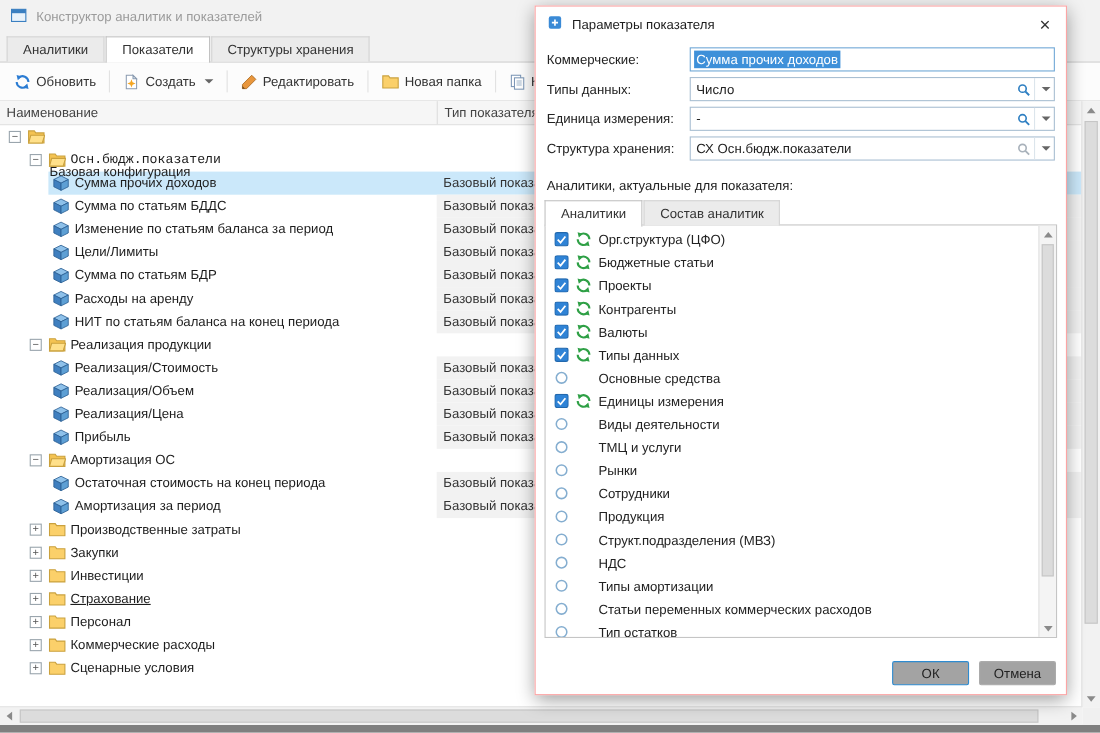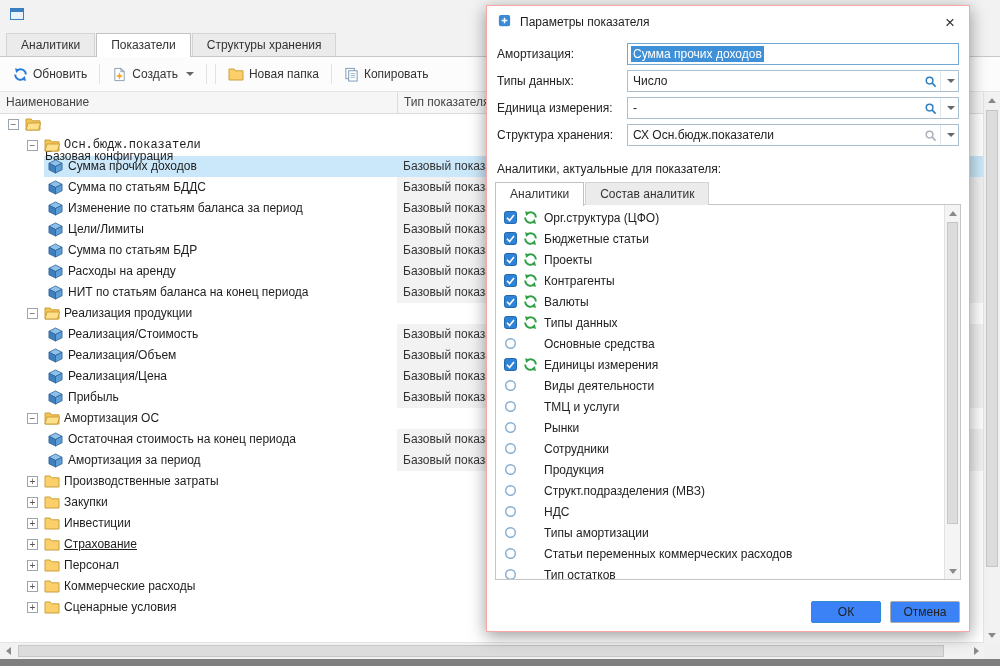--- a/index.html
+++ b/index.html
@@ -61,34 +61,35 @@
   .dlg-tabbar{display:flex;align-items:flex-end;margin:4px 0 0 8px;border-bottom:none;position:relative;z-index:2;}
   .dlg-panel{margin:0 8px;border:1px solid #c5c5c5;height:374px;position:relative;overflow:hidden;background:#fff;margin-top:-1px;}
   .alist{position:absolute;left:0;top:2px;right:15px;bottom:0;overflow:hidden;}
   .aitem{height:21px;display:flex;align-items:center;padding-left:8px;white-space:nowrap;}
   .acheck{width:13px;height:13px;display:flex;align-items:center;}
   .aicon{width:16px;margin-left:6px;display:flex;align-items:center;}
   .alabel{margin-left:5px;color:#222;}
   .dlg-vscroll{position:absolute;right:0;top:0;bottom:0;width:15px;background:#f4f4f4;border-left:1px solid #e2e2e2;}
   .dlg-vthumb{position:absolute;left:2px;right:2px;top:17px;height:300px;background:#dcdcdc;border:1px solid #c6c6c6;}
   .btn-row{position:absolute;right:9px;bottom:8px;display:flex;gap:9px;}
-  .dbtn{min-width:70px;height:22px;line-height:20px;text-align:center;background:#3b82f6;border:1px solid #ababab;border-radius:2px;box-sizing:border-box;padding:0 10px;color:#222;cursor:default;}
+  .dbtn{min-width:70px;height:22px;line-height:20px;text-align:center;background:#a3a3a3;border:1px solid #ababab;border-radius:2px;box-sizing:border-box;padding:0 10px;color:#222;cursor:default;}
   .dbtn.ok{border-color:#2e8bd0;}
 </style>
 </head>
 <body>
 
 <div class="main-window">
   <div class="titlebar">
     <span class="ticon">
       <svg width="16" height="16" viewBox="0 0 16 16">
           <rect x="1.5" y="2.5" width="13" height="11" fill="#e8f2fb" stroke="#3a7fc1"></rect>
           <rect x="1.5" y="2.5" width="13" height="3.5" fill="#3a7fc1"></rect>
         </svg>
     </span>
+    <span class="title">Конструктор аналитик и показателей</span>
   </div>
 
   <div class="tabbar">
     <div class="tab">Аналитики</div>
     <div class="tab active">Показатели</div>
     <div class="tab">Структуры хранения</div>
   </div>
 
   <div class="toolbar">
     <div class="tbtn">
@@ -108,20 +109,29 @@
         <svg width="15" height="15" viewBox="0 0 16 16">
             <path d="M3 1.5h6.5l3.5 3.5v9.5H3z" fill="#fff" stroke="#8a9bb0"></path>
             <path d="M9.5 1.5l3.5 3.5H9.5z" fill="#dce6f0" stroke="#8a9bb0"></path>
             <polygon points="8,5.5 9.1,8.4 12,9.5 9.1,10.6 8,13.5 6.9,10.6 4,9.5 6.9,8.4" fill="#f5a623"></polygon>
           </svg>
       </span>
       <span>Создать</span>
       <span class="dd-arrow"></span>
     </div>
     <div class="tsep"></div>
+    <div class="tbtn">
+      <span class="ticon">
+        <svg width="15" height="15" viewBox="0 0 16 16">
+            <polygon points="10.5,1.5 14.5,5.5 5.5,14.5 1.5,14.5 1.5,10.5" fill="#e8963c" stroke="#a9691f" stroke-width="0.8"></polygon>
+            <polygon points="1.5,14.5 4,14.5 1.5,12" fill="#6b4a1f"></polygon>
+          </svg>
+      </span>
+      <span>Редактировать</span>
+    </div>
     <div class="tsep"></div>
     <div class="tbtn">
       <span class="ticon">
         <svg width="16" height="14" viewBox="0 0 16 14">
             <path d="M1 2h5.2l1.3 1.8H15V13H1z" fill="#fbd06a" stroke="#caa13e"></path>
           </svg>
       </span>
       <span>Новая папка</span>
     </div>
     <div class="tsep"></div>
@@ -371,21 +381,21 @@
       <svg width="15" height="15" viewBox="0 0 16 16">
           <rect x="2" y="2" width="12" height="12" rx="2" fill="#3a8ad6"></rect>
           <path d="M5 8h6M8 5v6" stroke="#fff" stroke-width="1.6"></path>
         </svg>
     </span>
     <span class="dlg-title">Параметры показателя</span>
     <span class="dlg-close">×</span>
   </div>
 
   <div class="frow">
-    <span class="flabel">Амортизация:</span>
+    <span class="flabel">Коммерческие:</span>
     <div class="finput text">
       <span class="selected-text">Сумма прочих доходов</span>
     </div>
   </div>
 
   <div class="frow">
     <span class="flabel">Типы данных:</span>
     <div class="finput lookup">
       <span class="fvalue">Число</span>
       <span class="lens">

